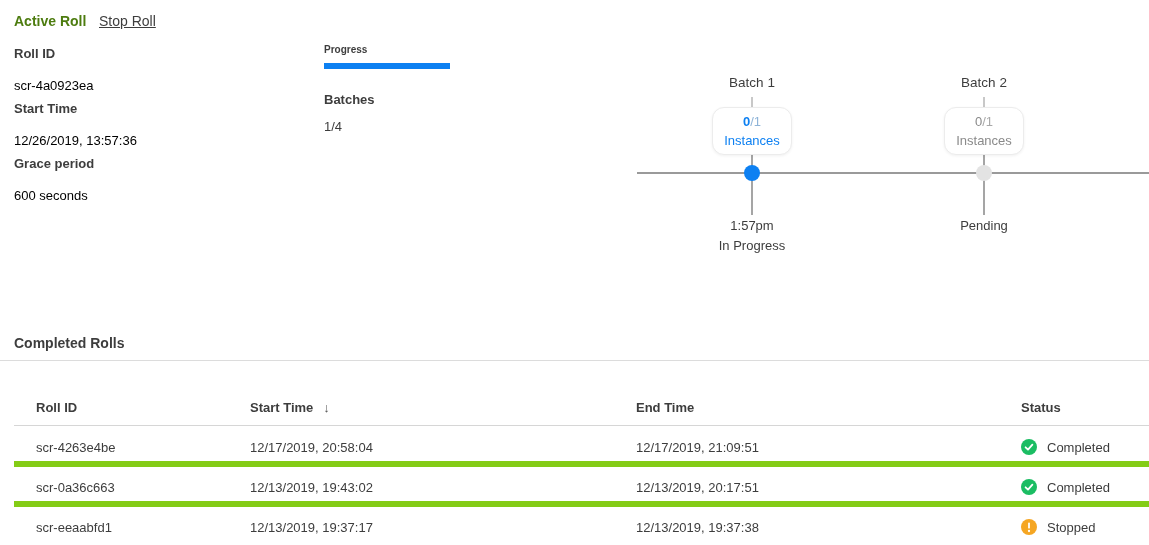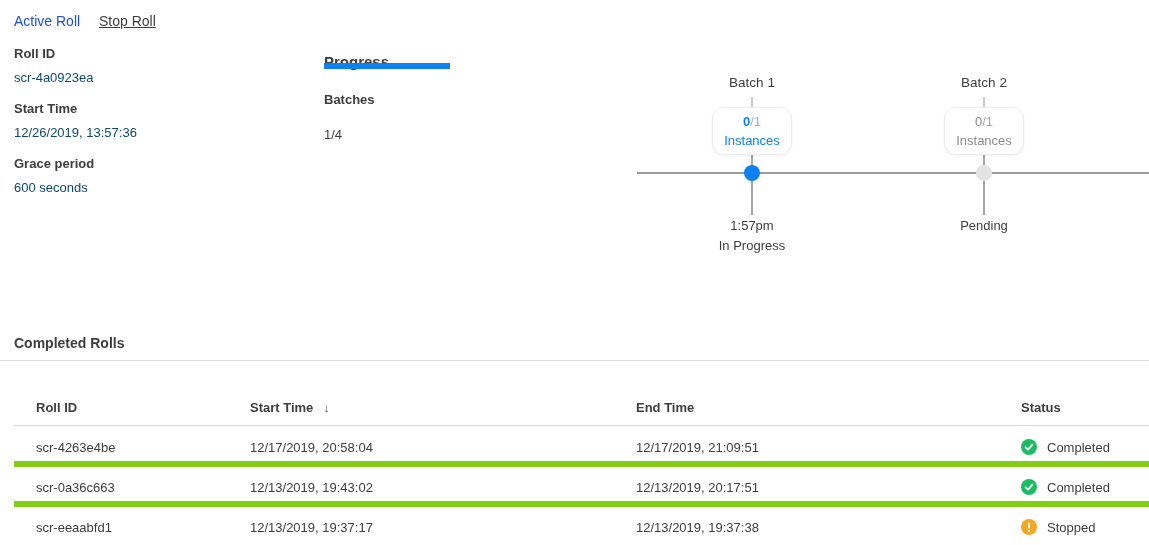--- a/index.html
+++ b/index.html
@@ -7,40 +7,40 @@
   body { font-family: "Liberation Sans", sans-serif; color: #3d3d3d; }
   .screen {
     position: relative;
     width: 1149px; height: 545px;
     background: #fff;
     overflow: hidden;
   }
   .abs { position: absolute; }
 
   
-  .ar-title { left: 14px; top: 13px; font-size: 14px; font-weight: normal; color: #1d4ed8; }
+  .ar-title { left: 14px; top: 13px; font-size: 14px; font-weight: bold; color: #4d7c0f; }
   .stop-link {
     left: 99px; top: 13px; font-size: 14px; color: #3d3d3d;
     text-decoration: underline; cursor: pointer;
   }
 
   
   .field { left: 14px; width: 280px; }
   .field-label { font-size: 13px; font-weight: bold; color: #3d3d3d; }
-  .field-value { font-size: 13px; font-weight: normal; color: #0c4a6e; margin-top: 9px; }
-
-  
-  .prog-label { left: 324px; top: 53px; font-size: 15px; font-weight: bold; }
+  .field-value { font-size: 13px; font-weight: normal; color: #000000; margin-top: 17px; }
+
+  
+  .prog-label { left: 324px; top: 44px; font-size: 10px; font-weight: bold; }
   .progress-track {
     left: 324px; top: 63px; width: 126px; height: 6px;
     background: #e8e8e8; overflow: hidden;
   }
   .progress-fill { height: 100%; background: #0d80f2; }
   .batches-label { left: 324px; top: 92px; font-size: 13px; font-weight: bold; }
-  .batches-value { left: 324px; top: 127px; font-size: 13px; }
+  .batches-value { left: 324px; top: 119px; font-size: 13px; }
 
   
   .tl-line { left: 637px; right: 0; top: 172px; height: 2px; background: #9a9a9a; }
   .batch-group { position: absolute; top: 70px; width: 160px; height: 195px; }
   .batch-name { position: absolute; top: 5px; width: 100%; text-align: center; font-size: 13.5px; color: #3d3d3d; }
   .batch-tick { position: absolute; top: 27px; left: 50%; width: 2px; height: 10px; margin-left: -1px; background: #c8c8c8; }
   .batch-stem { position: absolute; top: 84px; left: 50%; width: 2px; height: 61px; margin-left: -1px; background: #a5a5a5; }
   .batch-box {
     position: absolute; top: 37px; left: 50%; transform: translateX(-50%);
     width: 80px; height: 48px; background: #fff;

